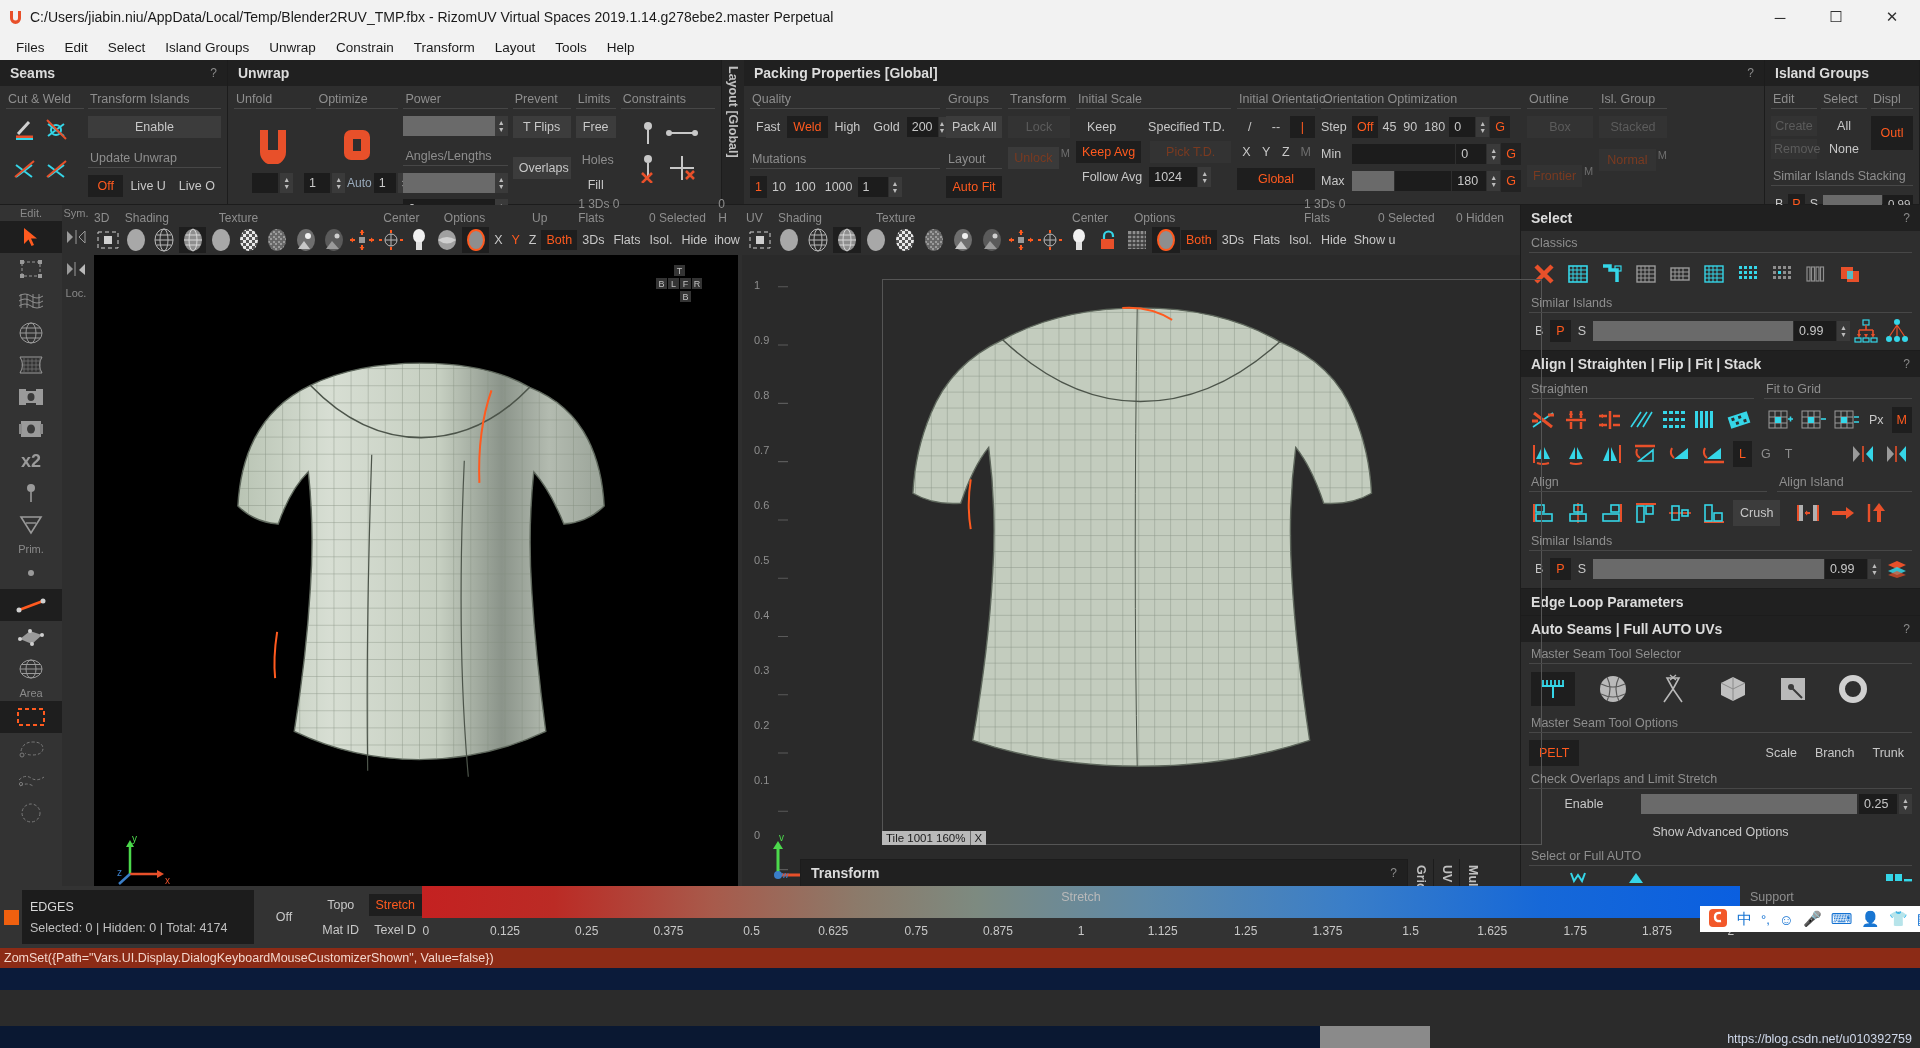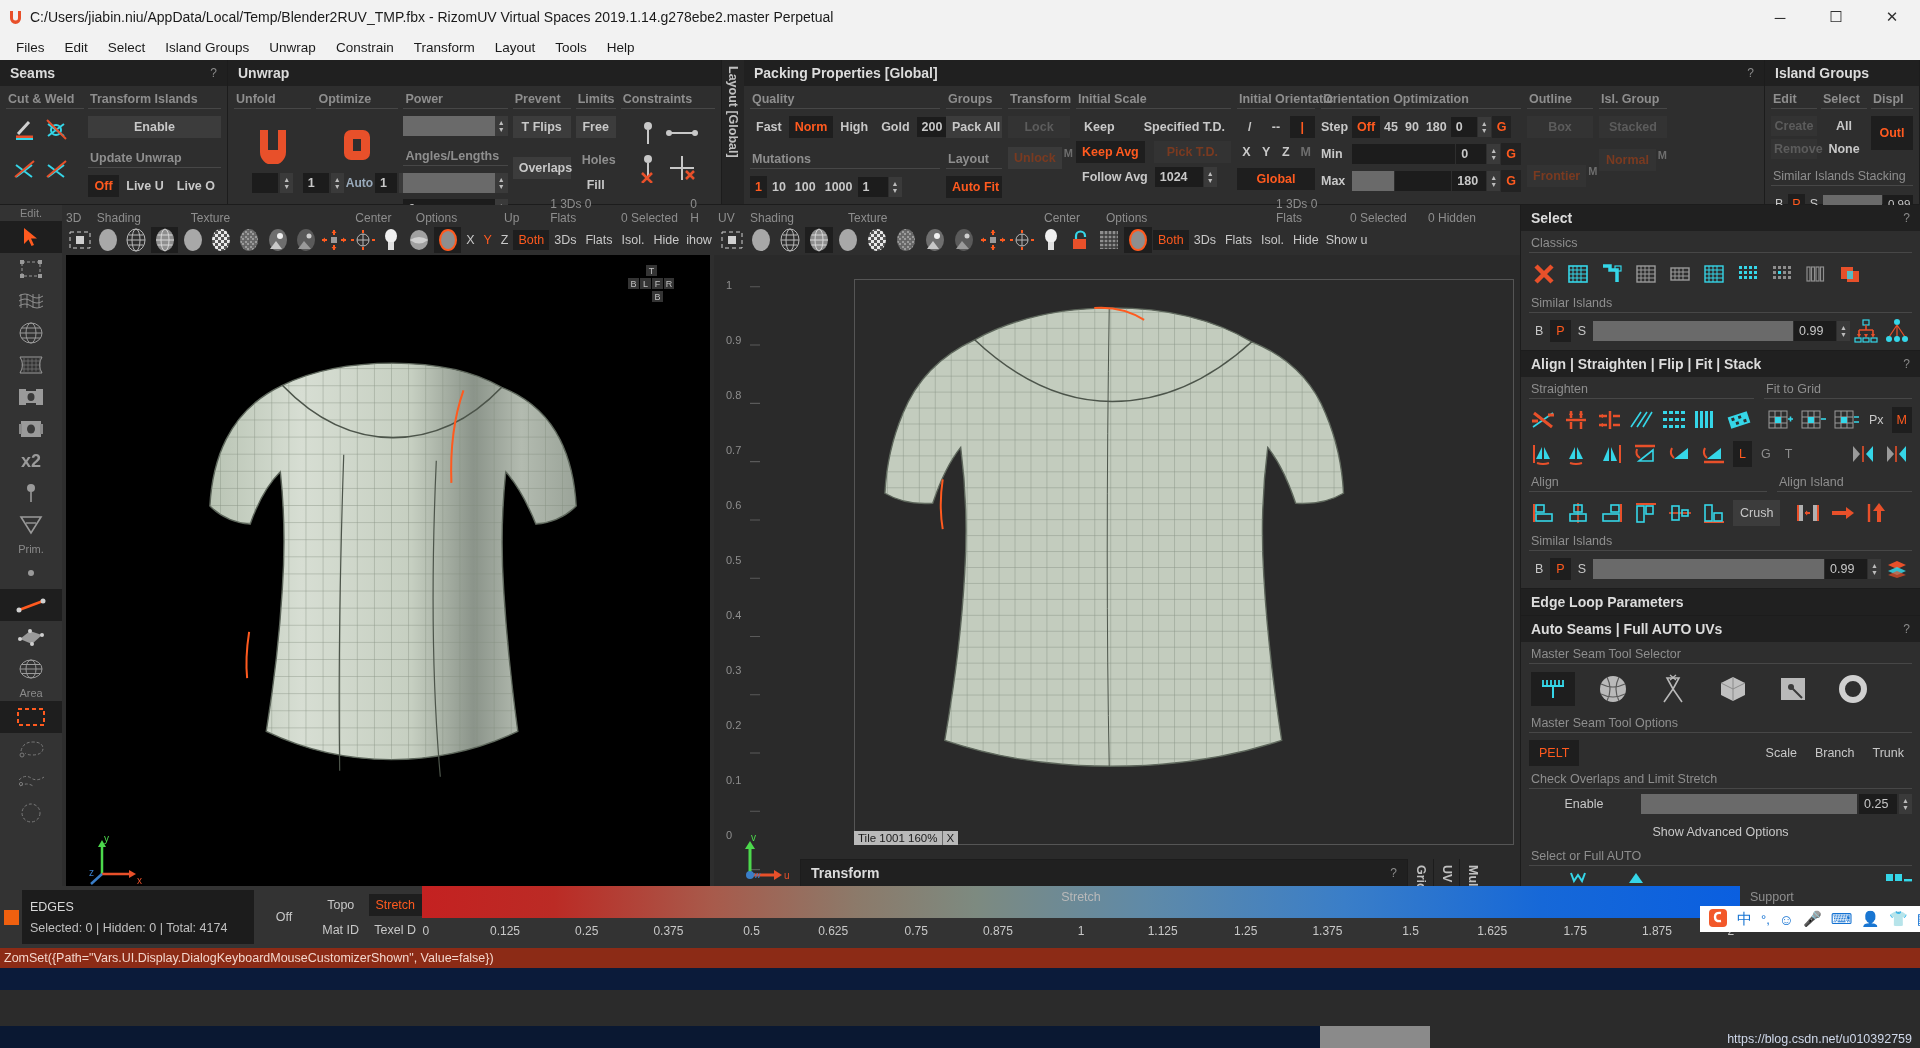--- a/index.html
+++ b/index.html
@@ -40,21 +40,21 @@
   .btn.disor { color:#7a3a20; background:#333; }
   .fld { background:#1c1c1c; color:#c8c8c8; font-size:12.5px; padding:3px 5px; }
   .fldg { background:#6a6a6a; }
   .spin { width:13px; display:flex; flex-direction:column; justify-content:center;
      align-items:center; color:#bcbcbc; font-size:7px; line-height:7px; background:#3a3a3a;}
 
   
   .topdock { height:145px; display:flex; background:#2e2e2e; border-bottom:1px solid #1c1c1c;}
   .dpanel { background:#2e2e2e; border-right:1px solid #1c1c1c; display:flex; flex-direction:column;}
   .dbody { flex:1; padding:4px 6px; display:flex; gap:8px; }
-  .col { display:flex; flex-direction:column; gap:3px;font-weight:bold; }
+  .col { display:flex; flex-direction:column; gap:3px; }
 
   .vtab { width:22px; background:#252525; display:flex; align-items:flex-start; justify-content:center;
      padding-top:6px; }
   .vtab span { writing-mode:vertical-rl; font-size:12.5px; color:#c0c0c0; font-weight:bold; white-space:nowrap;}
 
   
   .ic { display:inline-flex; align-items:center; justify-content:center; }
 
   
   .middle { display:flex; height:707px; }
@@ -332,21 +332,21 @@
       </div>
       <div class="dbody" style="gap:6px">
 
         <div class="col" style="width:190px">
           <div class="grp-wrap">
               <div class="grp-label">Quality</div>
               <div class="grp-line"></div>
             </div>
           <div style="display:flex;align-items:center;gap:1px">
             <div class="btn flat">Fast</div>
-            <div class="btn on">Norm</div>
+            <div class="btn on">Weld</div>
             <div class="btn flat">High</div>
             <div class="btn flat">Gold</div>
             <div class="fld" style="width:38px">200</div>
             <div class="spin" style="height:20px">▲<br>▼</div>
           </div>
           <div class="grp-wrap" style="margin-top:9px">
               <div class="grp-label">Mutations</div>
               <div class="grp-line"></div>
             </div>
           <div style="display:flex;align-items:center;gap:1px">
@@ -640,20 +640,38 @@
             <circle cx="5" cy="13" r="1.6" fill="none" stroke="#7a7a7a"></circle>
           </svg>
       </div>
       <div class="ltbtn">
         <svg width="24" height="22" viewBox="0 0 24 22">
             <circle cx="12" cy="11" r="9" fill="none" stroke="#7a7a7a" stroke-dasharray="3 2"></circle>
           </svg>
       </div>
     </div>
 
+    <div class="lefttools2">
+      <div class="ltlabel">Sym.</div>
+      <div class="ltbtn">
+        <svg width="22" height="16" viewBox="0 0 22 16">
+            <path d="M2 2 L8 8 L2 14 Z" fill="#9a9a9a"></path>
+            <path d="M11 1v14" stroke="#9a9a9a"></path>
+            <path d="M20 2 L14 8 L20 14 Z" fill="none" stroke="#9a9a9a"></path>
+          </svg>
+      </div>
+      <div class="ltbtn">
+        <svg width="22" height="16" viewBox="0 0 22 16">
+            <path d="M2 2 L8 8 L2 14 Z" fill="#9a9a9a"></path>
+            <path d="M10 1v14" stroke="#9a9a9a"></path>
+            <path d="M20 3 L14 9 L20 14 Z" fill="#b9b9b9"></path>
+          </svg>
+      </div>
+      <div class="ltlabel">Loc.</div>
+    </div>
 
     <div class="vp3d" style="width:652px; flex:0 0 652px;">
       <div class="vptoolbar">
         <div class="vprow1">
           <div style="width:32px">3D</div>
           <div style="width:98px">Shading</div>
           <div style="width:172px">Texture</div>
           <div style="width:63px">Center</div>
           <div style="width:92px">Options</div>
           <div style="width:48px">Up</div>

